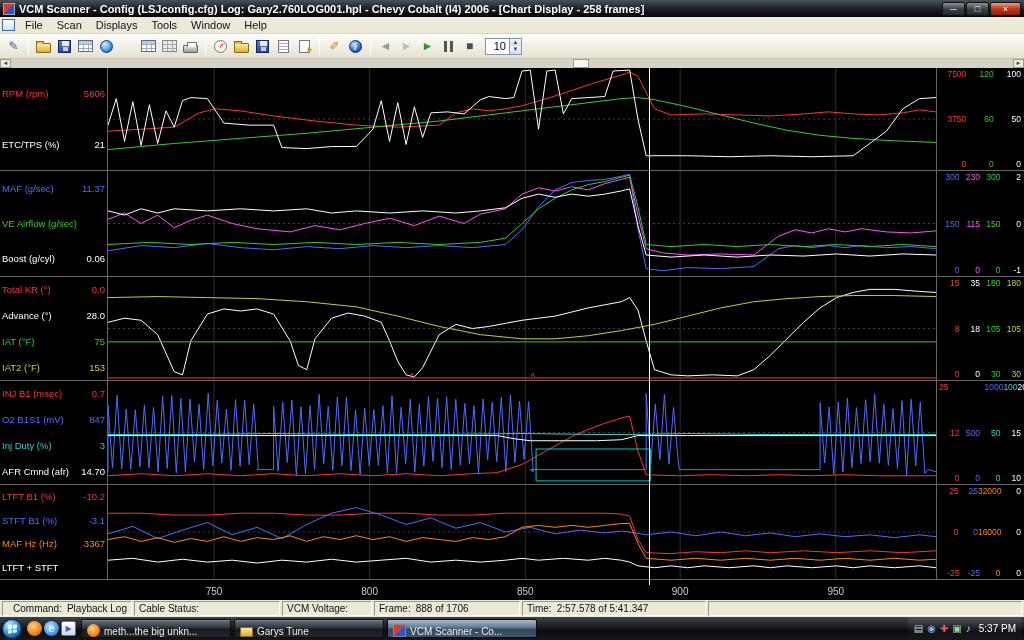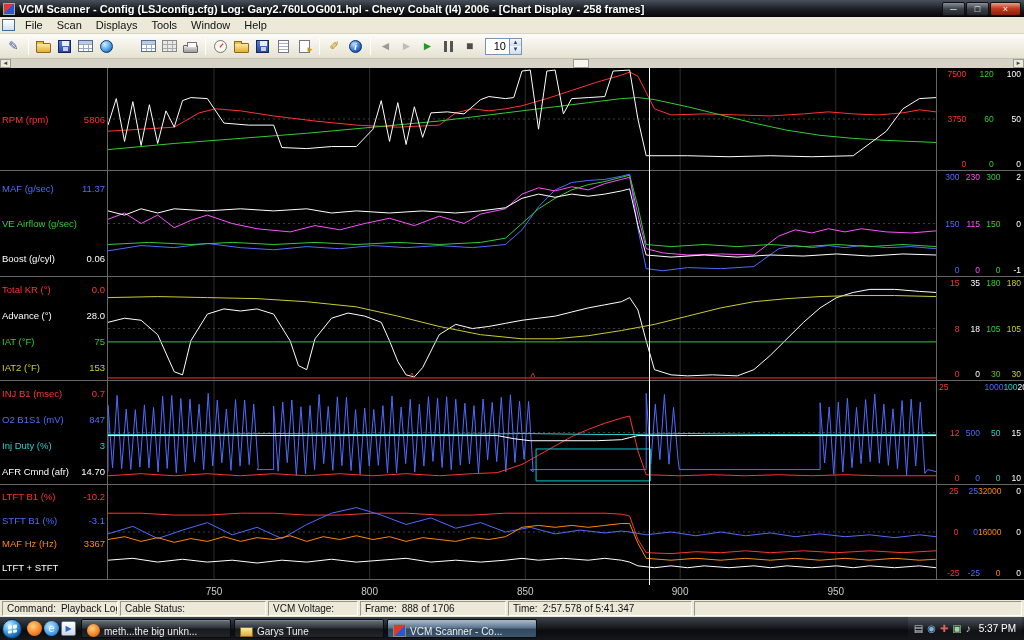--- a/index.html
+++ b/index.html
@@ -203,20 +203,24 @@
   </div>
 
   <div class="chart" id="chart-panels">
     <div class="cursor-line" id="cursor-line" style="left: 648.684px; height: 517px;"></div>
   <div class="panel" style="height: 103px;">
         <div class="panel-labels">
           <div class="sig-row">
             <span class="sig-label" style="color: rgb(255, 51, 51);">RPM (rpm)</span>
             <span class="sig-value" style="color: rgb(255, 51, 51);">5806</span>
           </div>
+          <div class="sig-row">
+            <span class="sig-label" style="color: rgb(255, 255, 255);">ETC/TPS (%)</span>
+            <span class="sig-value" style="color: rgb(255, 255, 255);">21</span>
+          </div>
         </div>
         <div class="panel-plotwrap">
           <svg viewBox="0 0 100 100" preserveAspectRatio="none">
             <line x1="12.8" y1="0" x2="12.8" y2="100" stroke="#2e2e2e" stroke-width="1" vector-effect="non-scaling-stroke"></line>
             <line x1="31.6" y1="0" x2="31.6" y2="100" stroke="#2e2e2e" stroke-width="1" vector-effect="non-scaling-stroke"></line>
             <line x1="50.4" y1="0" x2="50.4" y2="100" stroke="#2e2e2e" stroke-width="1" vector-effect="non-scaling-stroke"></line>
             <line x1="69.1" y1="0" x2="69.1" y2="100" stroke="#2e2e2e" stroke-width="1" vector-effect="non-scaling-stroke"></line>
             <line x1="87.9" y1="0" x2="87.9" y2="100" stroke="#2e2e2e" stroke-width="1" vector-effect="non-scaling-stroke"></line>
             <line x1="0" y1="50" x2="100" y2="50" stroke="#3e3e3e" stroke-width="1" vector-effect="non-scaling-stroke" stroke-dasharray="2,3"></line>
             <polyline points="0,62 4,60 8,58 11,44 13,40 16,42 20,47 25,52 30,56 35,58 40,56 42,44 44,40 46,42 48,40 50,37 53,30 56,22 59,14 62,7 63,4 64,8 65,24 66,40 68,46 72,45 76,46 80,47 84,45 87,43 90,45 93,46 96,44 98,41 100,43" fill="none" stroke="#ff3333" stroke-width="1" vector-effect="non-scaling-stroke"></polyline>
@@ -461,21 +465,21 @@
 
   <div class="axis" id="axis-row">
       <span style="left: 213.984px;">750</span>
       <span style="left: 369.648px;">800</span>
       <span style="left: 525.312px;">850</span>
       <span style="left: 680.148px;">900</span>
       <span style="left: 835.812px;">950</span>
     </div>
 
   <div class="statusbar" id="statusbar">
-      <div class="status-seg" style="width: 116px;">
+      <div class="status-seg" style="width: 130px; justify-content: flex-end;">
         <span class="status-label">Command:</span>
         <span class="status-value">Playback Log</span>
       </div>
       <div class="status-seg" style="width: 146px;">
         <span class="status-label">Cable Status:</span>
       </div>
       <div class="status-seg" style="width: 90px;">
         <span class="status-label">VCM Voltage:</span>
       </div>
       <div class="status-seg" style="width: 146px; text-align: center;">

